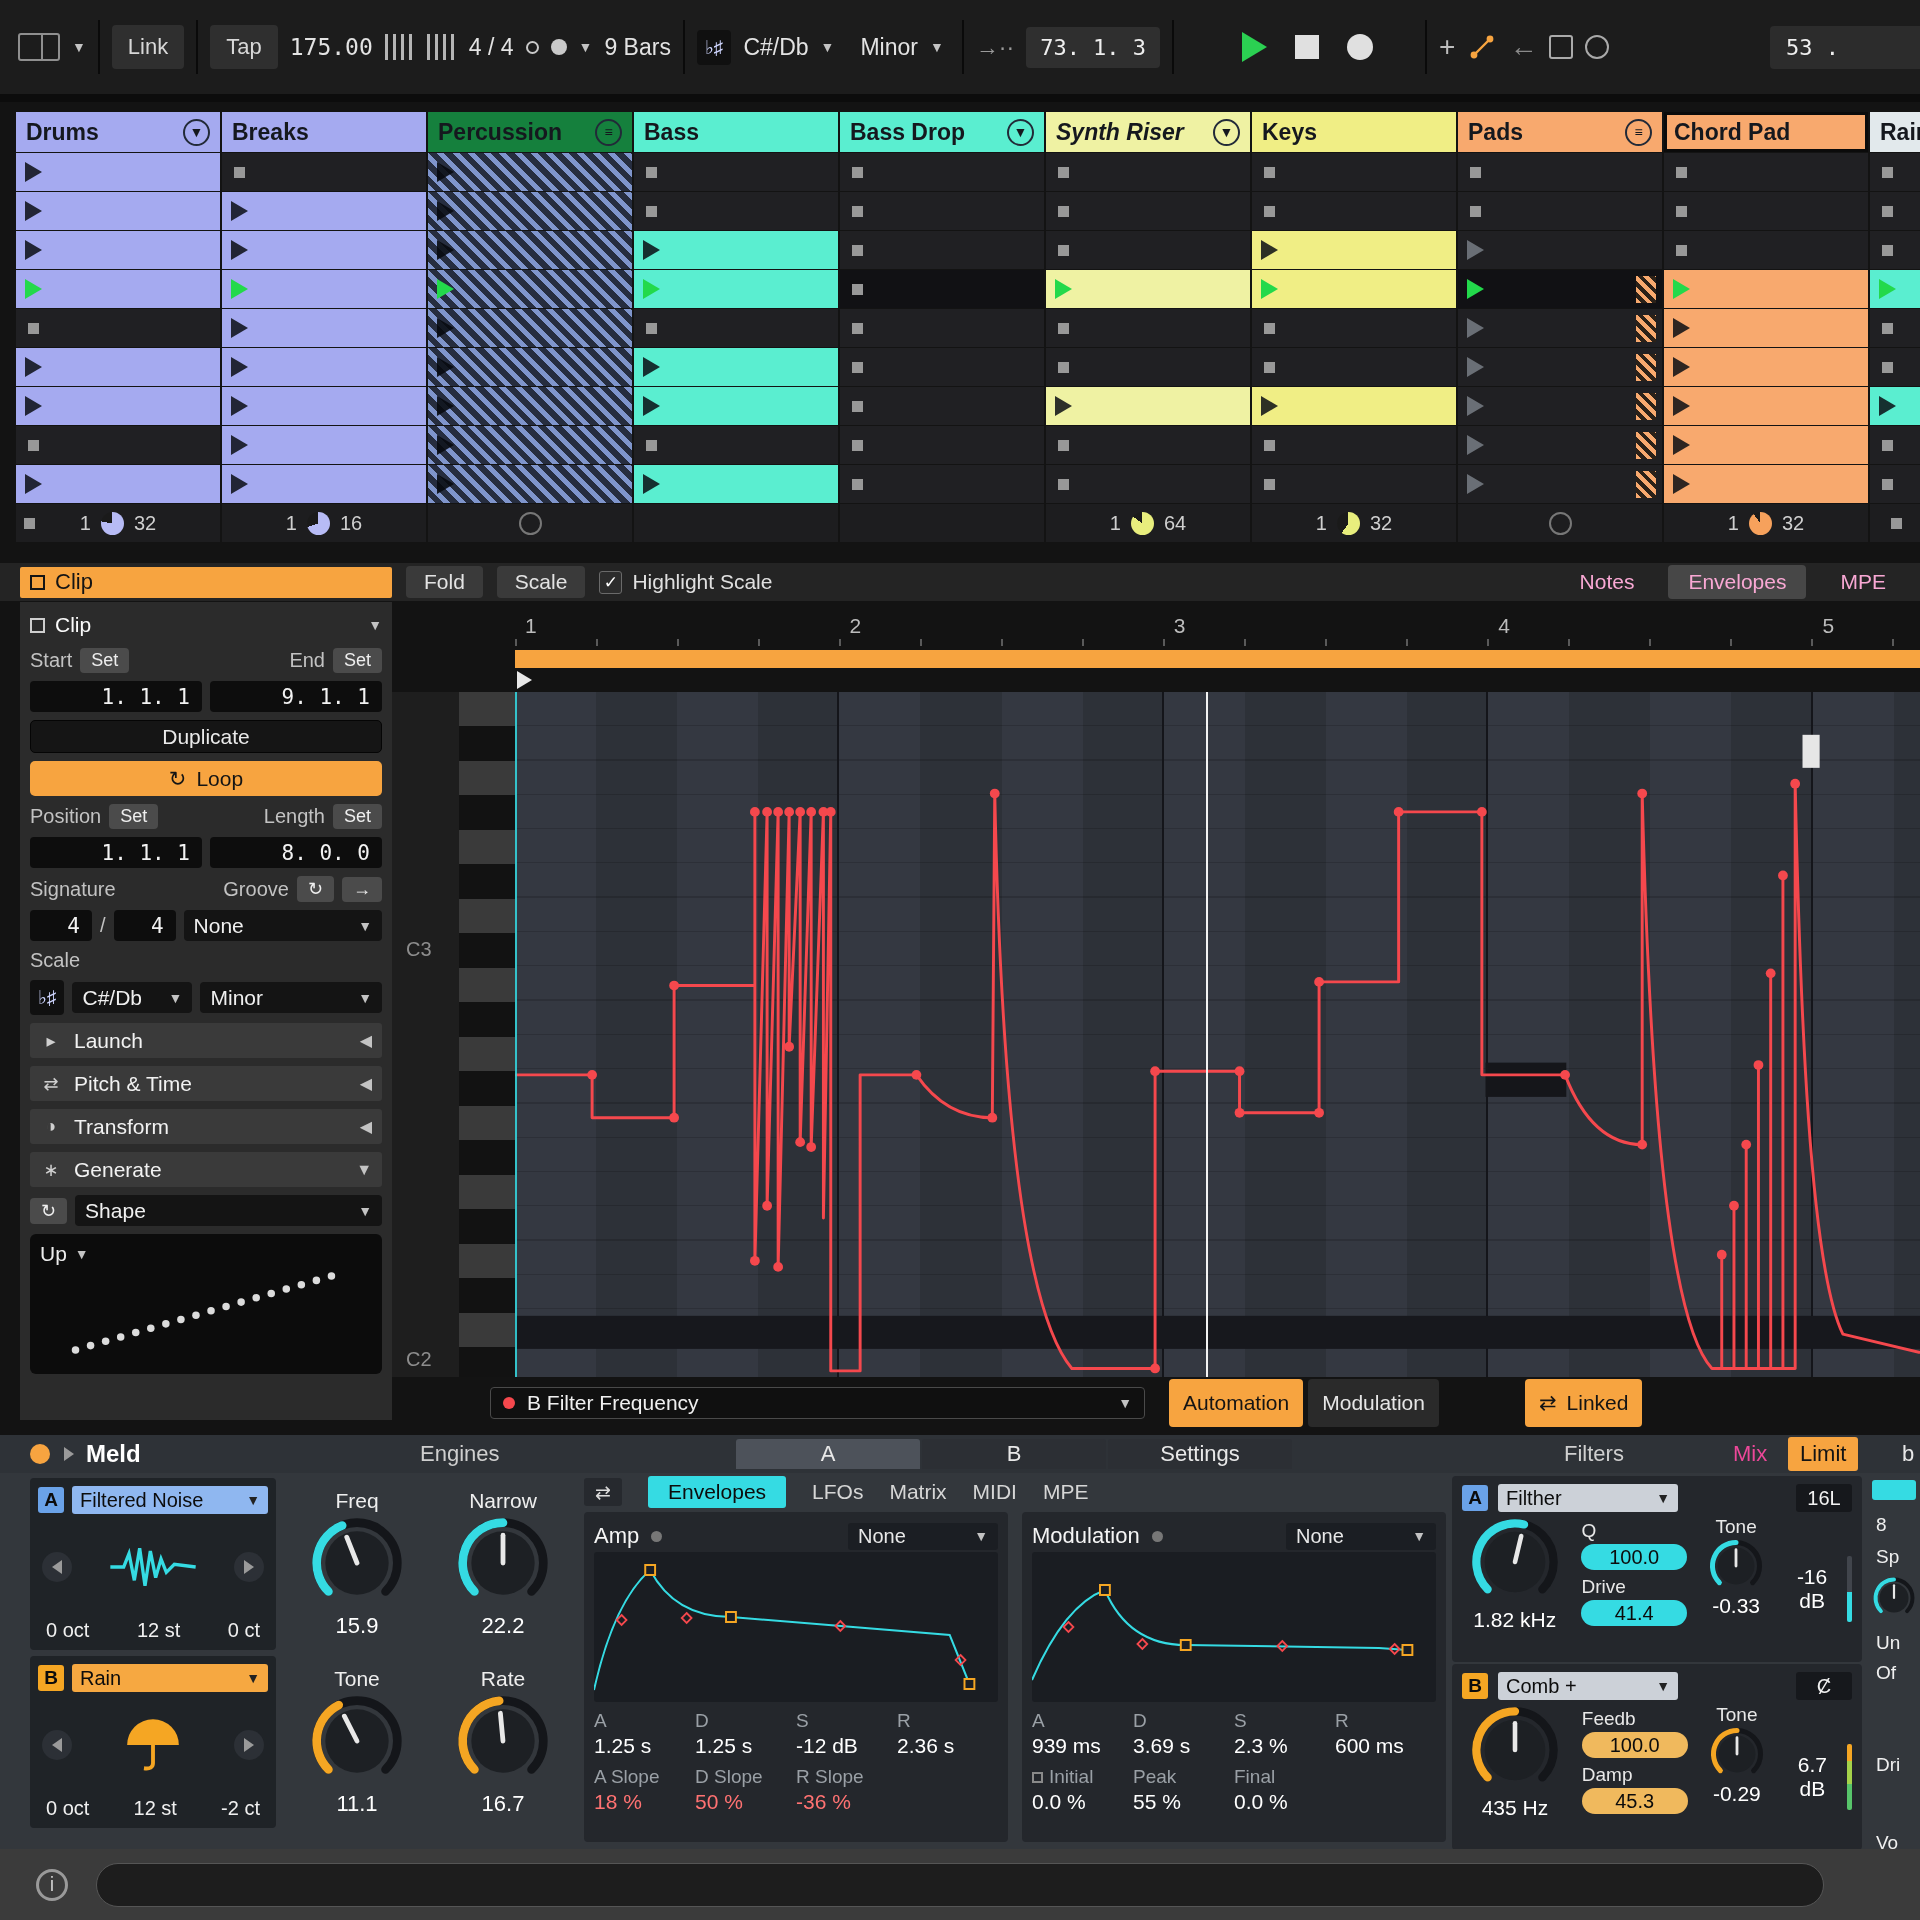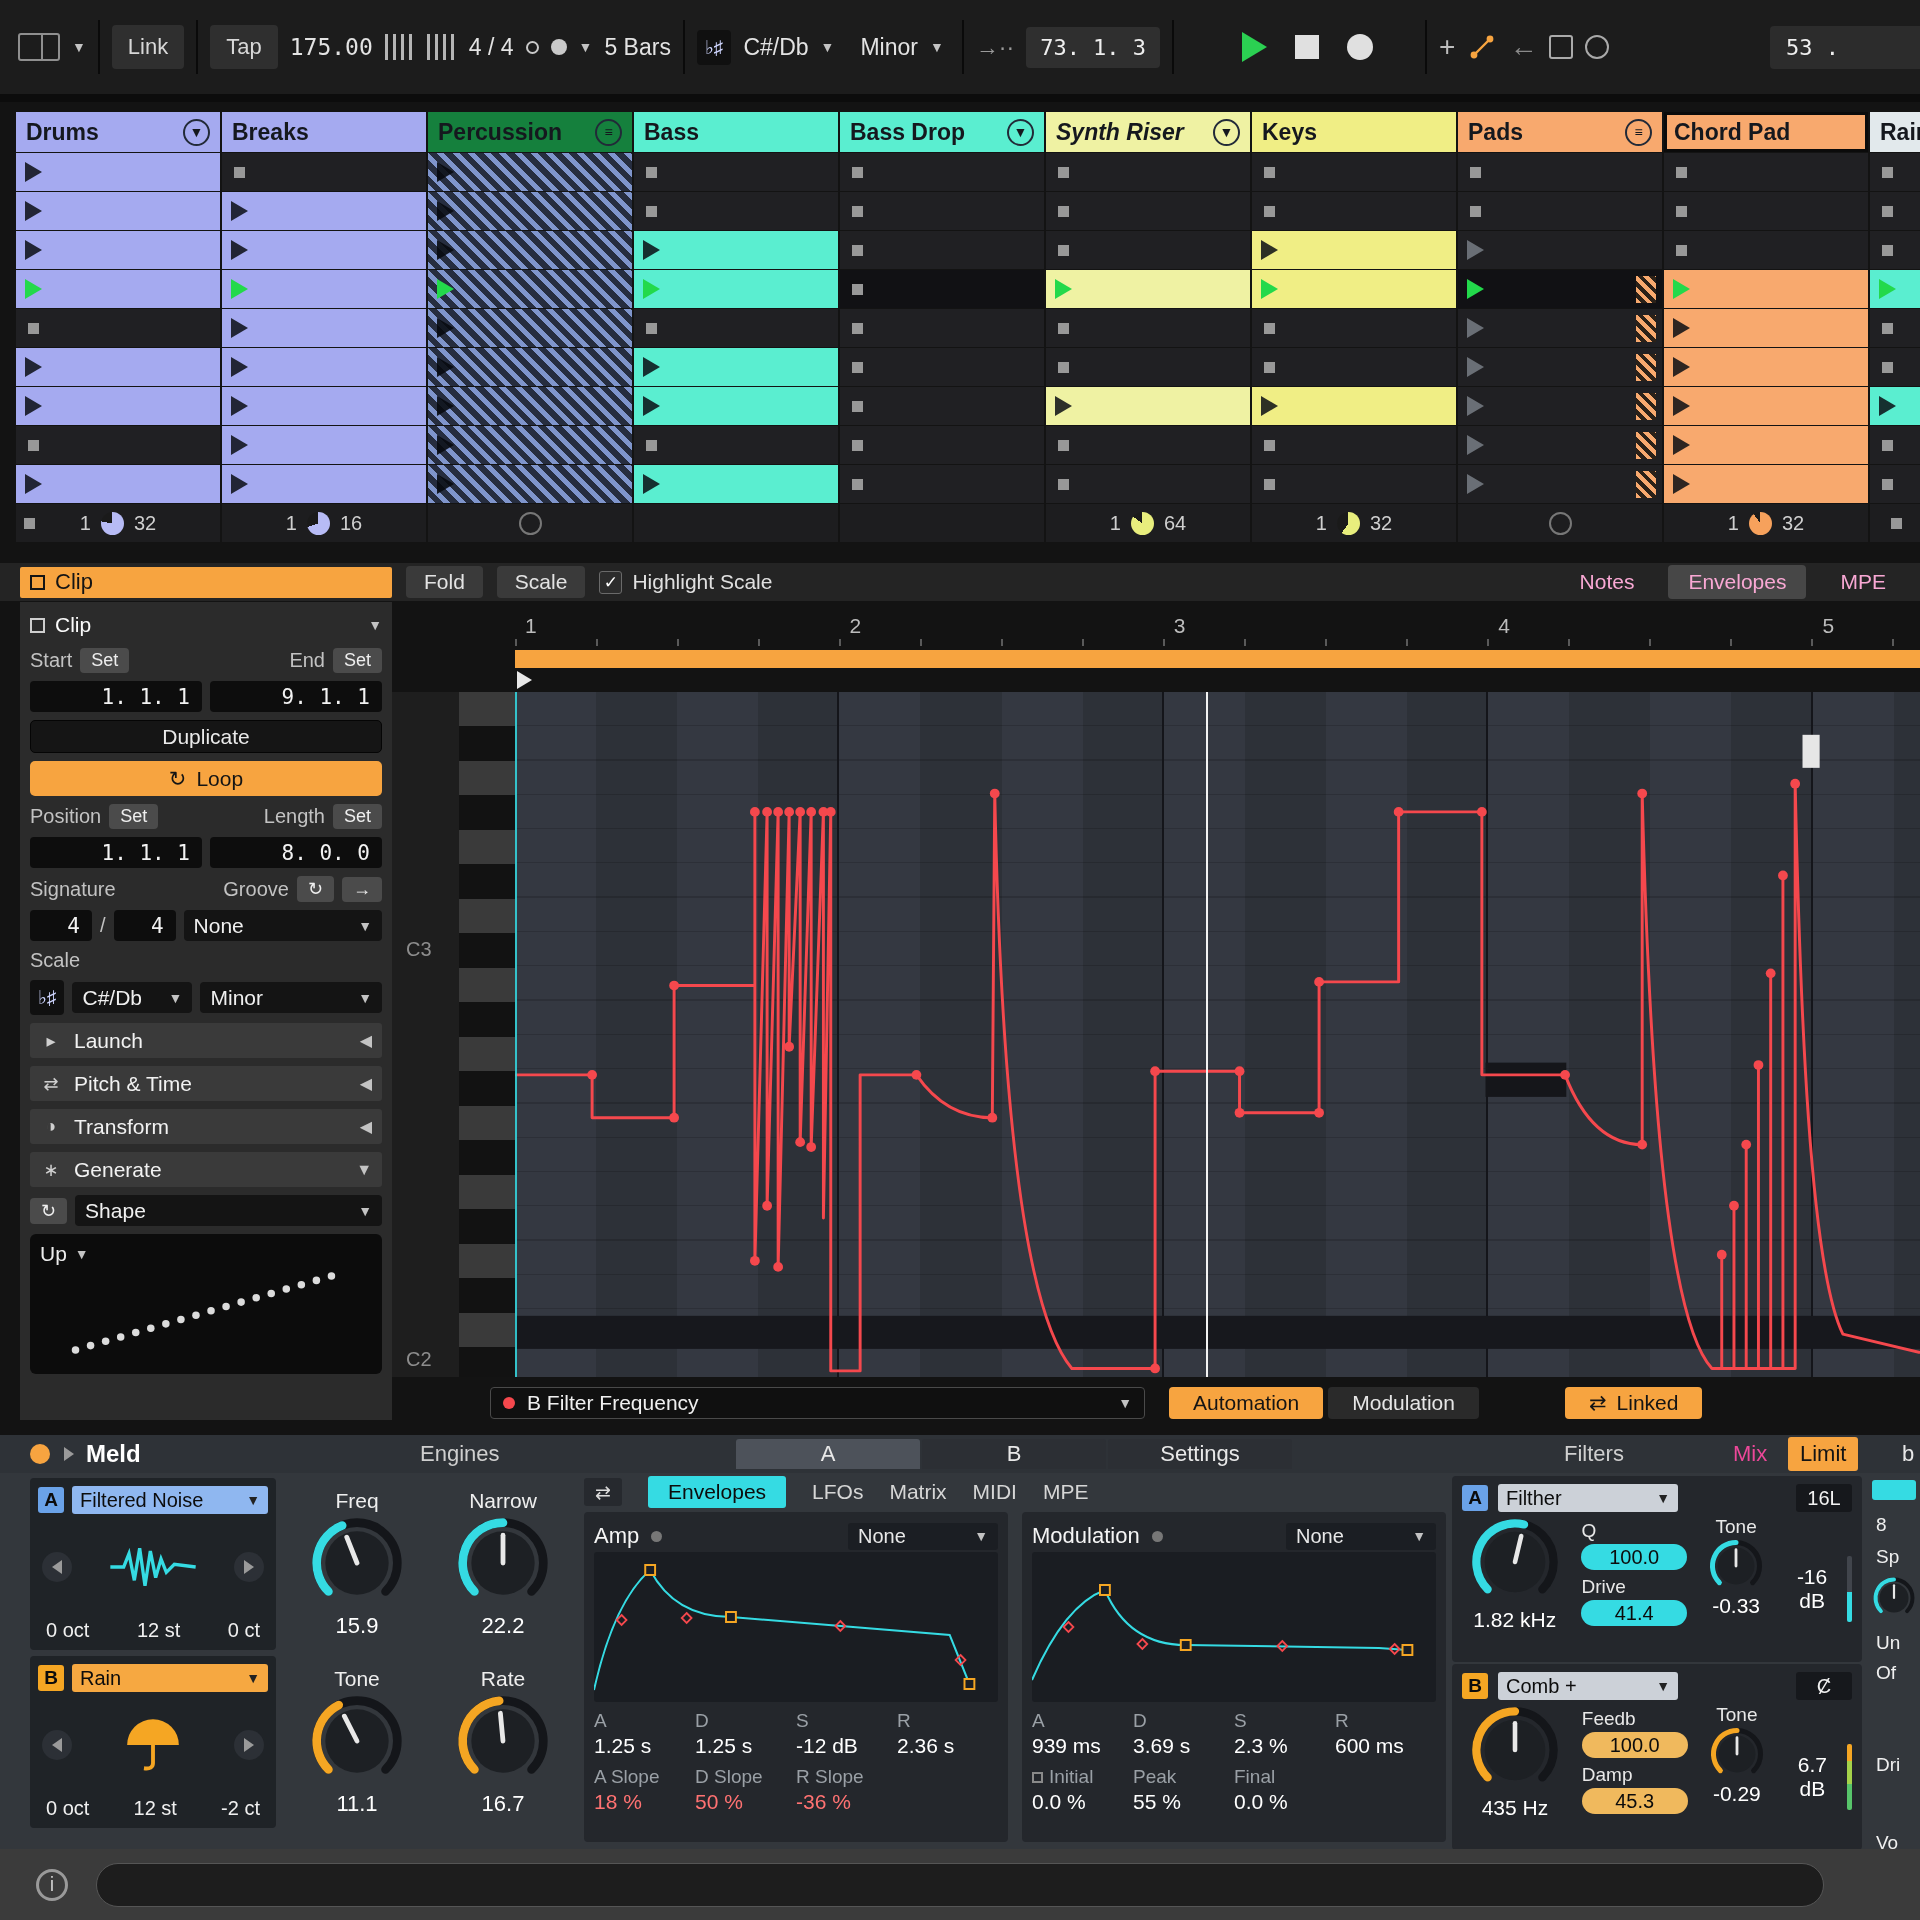--- a/index.html
+++ b/index.html
@@ -80,21 +80,21 @@
 #loopbar{position:absolute;left:515px;top:650px;width:1405px;height:18px;background:#f7a440}
 #startmark{position:absolute;left:517px;top:671px;width:0;height:0;border-top:9px solid transparent;border-bottom:9px solid transparent;border-left:15px solid #e8e8e8}
 #gridbg{position:absolute;left:515px;top:692px;width:1405px;height:685px;background-image:repeating-linear-gradient(90deg,transparent 0 322.4px,#14151a 322.4px 324.4px),repeating-linear-gradient(180deg,transparent 0 33px,rgba(0,0,0,.16) 33px 34.3px),repeating-linear-gradient(90deg,#343841 0 81.1px,#2d3138 81.1px 162.2px);background-color:#2f333a}
 #autosvg{position:absolute;left:515px;top:692px;width:1405px;height:685px}
 #insertline{position:absolute;left:515px;top:692px;width:2px;height:685px;background:#35dbe3;opacity:.85}
 #playhead{position:absolute;left:1206px;top:692px;width:2px;height:685px;background:#f2f2f2}
 #envfooter{position:absolute;left:392px;top:1385px;width:1528px;height:36px;display:flex;align-items:center;padding-left:98px}
 #paramdd{width:655px;height:32px;background:#101010;border:1px solid #4a4a4a;border-radius:4px;display:flex;align-items:center;gap:12px;padding:0 12px;font-size:21px;color:#f0f0f0}
 #paramdd .car{margin-left:auto}
 .reddot{width:12px;height:12px;border-radius:50%;background:#f5484d;flex:none}
-.footbtn{height:32px;border-radius:4px;display:flex;align-items:center;justify-content:center;font-size:21px;padding:0 24px;flex:none}
+.footbtn{height:48px;border-radius:4px;display:flex;align-items:center;justify-content:center;font-size:21px;padding:0 14px;flex:none}
 .footbtn.orange{background:#f7a440;color:#141414}
 .footbtn.dark{background:#2a2a2a;color:#e6e6e6}
 
 #device{position:absolute;left:0;top:1435px;width:1920px;height:414px;background:#33373c}
 #devhead{position:absolute;left:0;top:0;width:1920px;height:38px;background:#2e3237;display:flex;align-items:center;font-size:22px}
 .devtab{width:184px;height:30px;display:flex;align-items:center;justify-content:center;background:#2c2f34;color:#e8e8e8;margin-right:2px;border-radius:3px 3px 0 0}
 .devtab.active{background:#4d525a}
 .engbox{position:absolute;left:30px;width:246px;height:172px;background:#1f2327;border-radius:4px;padding:8px;display:flex;flex-direction:column;justify-content:space-between}
 .engtop{display:flex;align-items:center;gap:8px}
 .badge{width:26px;height:26px;border-radius:3px;display:flex;align-items:center;justify-content:center;color:#0c0c0c;font-weight:bold;font-size:19px;flex:none}
@@ -162,21 +162,21 @@
     <div class="tbtn">Link</div>
     <div class="tsep"></div>
     <div class="tbtn">Tap</div>
     <span class="ttext mono">175.00</span>
     <span class="bars"></span>
     <span class="bars"></span>
     <span class="ttext">4 / 4</span>
     <span class="mcirc-o"></span>
     <span class="mcirc-f"></span>
     <span class="car">▼</span>
-    <span class="ttext">5 Bars</span>
+    <span class="ttext">9 Bars</span>
     <div class="tsep"></div>
     <span class="scbadge">♭♯</span>
     <span class="ttext">C#/Db</span>
     <span class="car">▼</span>
     <span class="ttext" style="margin-left:14px">Minor</span>
     <span class="car" style="margin-right:6px">▼</span>
     <div class="tsep"></div>
     <span class="ttext" style="color:#9a9a9a">→··</span>
     <div class="tbox mono">73. 1. 3</div>
     <div class="tsep"></div>

